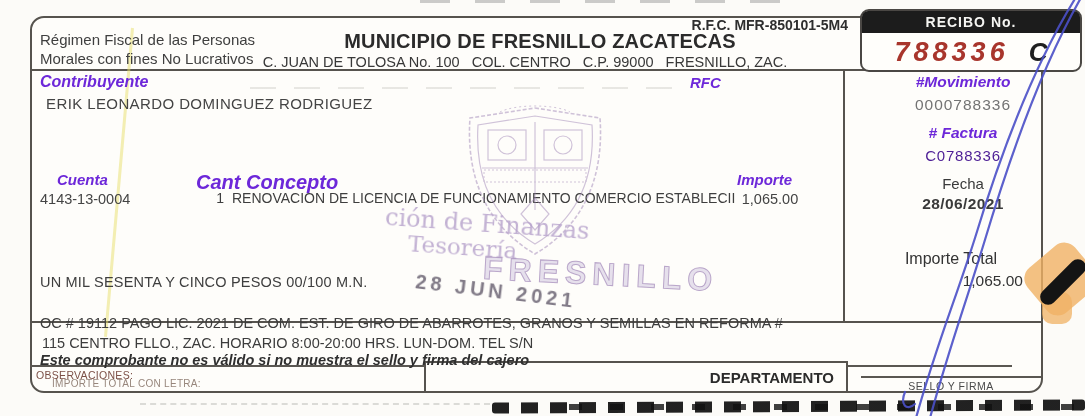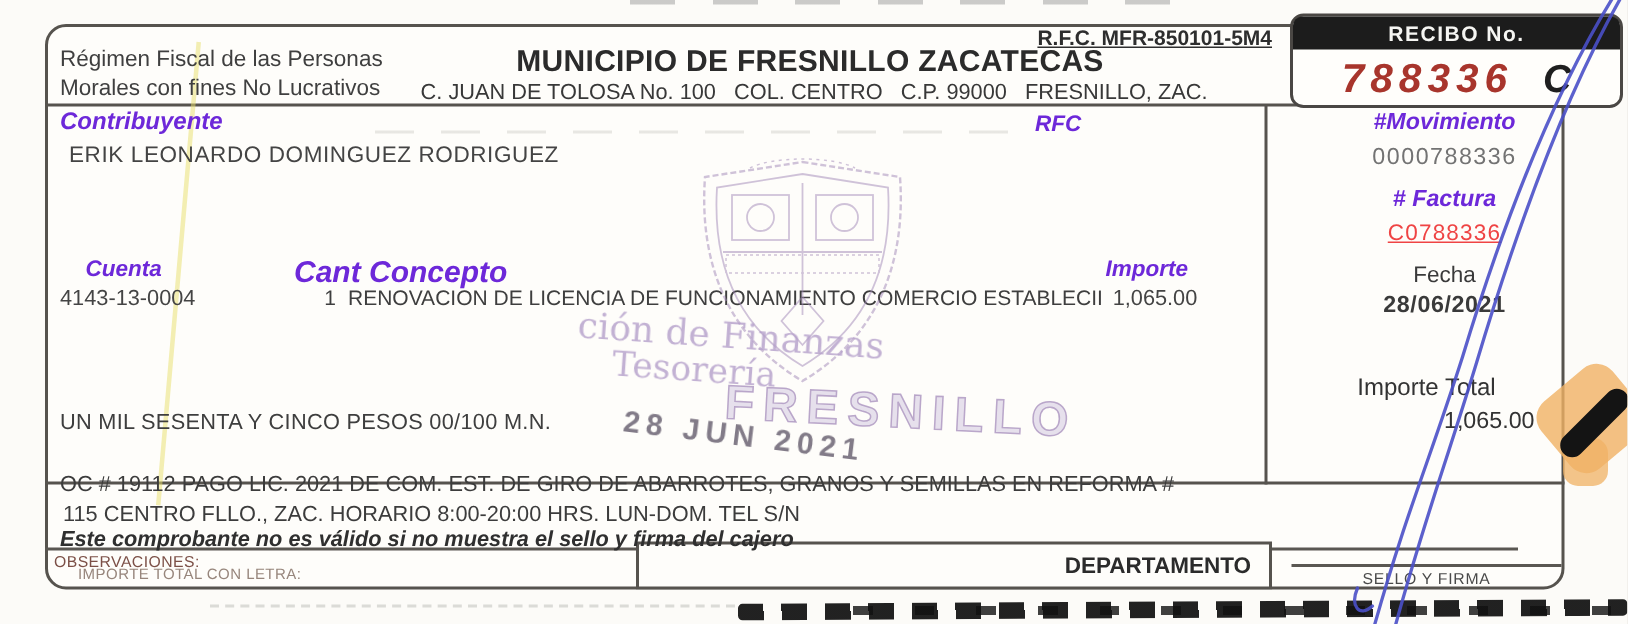--- a/index.html
+++ b/index.html
@@ -9,39 +9,39 @@
   }
   .abs{position:absolute;}
   
   .receipt-border{left:30px;top:16px;width:1013px;height:377px;box-sizing:border-box;
     border:2px solid #56534e;border-radius:14px;background:#fefdfa;}
   .hline{background:#56534e;height:2px;}
   .vline{background:#56534e;width:2px;}
   
   .fiscal{left:40px;top:30px;font-size:15px;line-height:19px;color:#3f3f3f;}
   .title{left:280px;top:30px;width:520px;text-align:center;font-weight:bold;font-size:20px;color:#2b2b2b;letter-spacing:.2px;}
-  .address{left:245px;top:54px;width:560px;text-align:right;font-size:14.5px;white-space:pre;color:#383838;}
-  .rfc-header{left:610px;top:17px;width:238px;text-align:right;font-weight:bold;font-size:14px;color:#2e2e2e;text-decoration:underline;}
+  .address{left:245px;top:54px;width:560px;text-align:center;font-size:14.5px;white-space:pre;color:#383838;}
+  .rfc-header{left:610px;top:17px;width:238px;text-align:right;font-weight:bold;font-size:14px;color:#2e2e2e;}
   
   .recibo-box{left:860px;top:9px;width:222px;height:63px;box-sizing:border-box;border:2px solid #4a4744;border-radius:9px;background:#fffefb;}
   .recibo-bar{height:22px;background:#1c1c1c;border-radius:6px 6px 0 0;color:#f5f5f2;font-weight:bold;
     font-size:14px;letter-spacing:1px;display:flex;align-items:center;justify-content:center;}
   .recibo-row{display:flex;align-items:center;justify-content:center;gap:20px;padding-top:4px;font-style:italic;}
   .recibo-number{color:#a8352c;font-weight:bold;font-size:27px;letter-spacing:4px;}
   .recibo-series{color:#1f1f1f;font-weight:bold;font-size:26px;}
   
   .lbl{font-weight:bold;color:#6d28d9;font-style:italic;}
   .contrib-label{left:40px;top:73px;font-size:16px;}
   .contrib-name{left:46px;top:95px;font-size:15px;letter-spacing:.4px;color:#444;}
   .rfc-label{left:690px;top:74px;font-size:15px;}
   .rc{left:845px;width:236px;text-align:center;}
   .mov-label{top:73px;font-size:15.5px;}
   .mov-value{top:96px;font-size:15.5px;letter-spacing:1px;color:#737373;}
   .fact-label{top:124px;font-size:15.5px;}
-  .fact-value{top:147px;font-size:15px;letter-spacing:.8px;color:#ef4444;text-decoration:underline;}
+  .fact-value{top:147px;font-size:15px;letter-spacing:.8px;color:#4c1d95;}
   .fecha-label{top:175px;font-size:15px;color:#3a3a3a;}
   .fecha-value{top:195px;font-size:15.5px;font-weight:bold;letter-spacing:.4px;}
   .imp-total-label{left:845px;top:250px;width:212px;text-align:center;font-size:16px;color:#333;}
   .imp-total-value{left:845px;top:272px;width:178px;text-align:right;font-size:15.5px;color:#333;}
   .cuenta-label{left:40px;top:171px;font-size:15px;margin-left:17px;}
   .cuenta-value{left:40px;top:191px;font-size:14.5px;color:#444;}
   .cantcon-label{left:196px;top:171px;font-size:20px;}
   .concept-row{left:198px;top:190px;display:flex;font-size:14px;color:#3e3e3e;white-space:nowrap;}
   .concept-qty{width:26px;text-align:right;}
   .concept-desc{margin-left:8px;}

